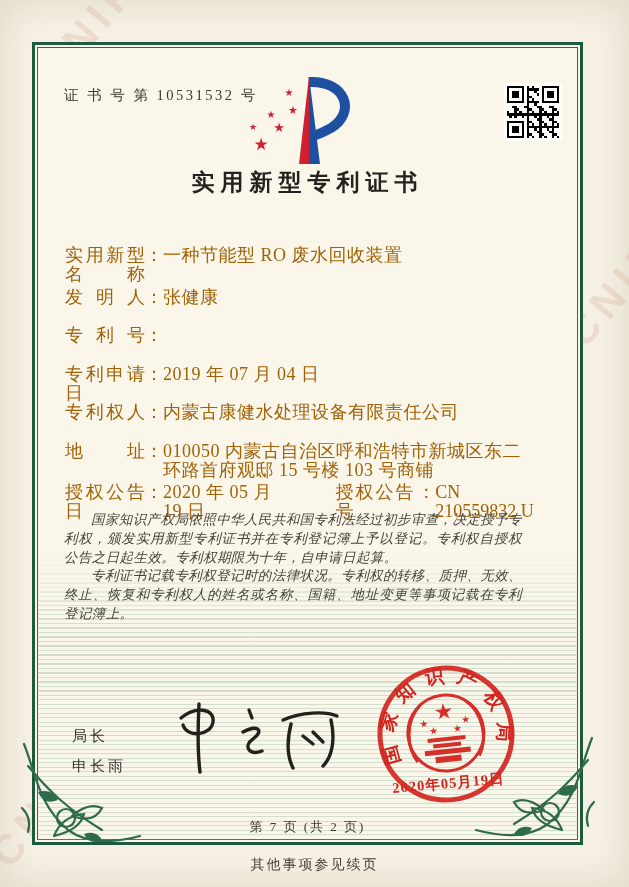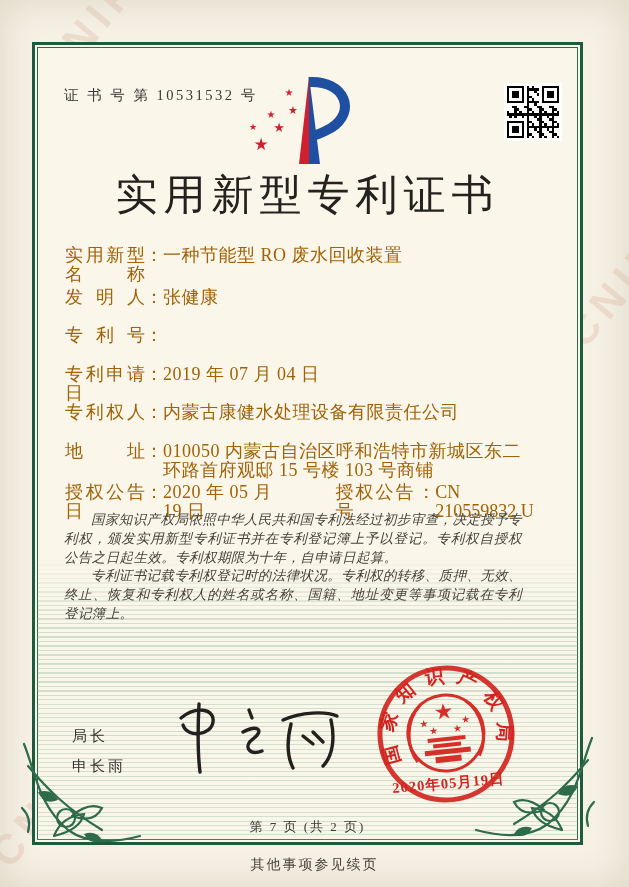--- a/index.html
+++ b/index.html
@@ -44,21 +44,21 @@
     white-space:nowrap;pointer-events:none;
   }
   .cert-no{
     position:absolute;left:64px;top:86px;
     font-size:14.5px;color:#3b3933;letter-spacing:2.5px;
   }
   .logo{position:absolute;left:243px;top:74px;width:130px;height:96px;}
   .qr{position:absolute;left:504px;top:83px;width:58px;height:58px;background:#fff;padding:3px;box-sizing:border-box;}
   .title{
     position:absolute;left:32px;top:167px;width:551px;
-    text-align:center;font-size:42px;font-weight:normal;
+    text-align:center;font-size:23px;font-weight:bold;
     letter-spacing:6px;color:#24221e;
   }
   .field-row{
     position:absolute;left:65px;width:475px;
     font-size:18px;color:#a16207;line-height:19px;
     display:flex;align-items:flex-start;
   }
   .f-label{
     flex:0 0 80px;width:80px;display:inline-block;
     text-align:justify;text-align-last:justify;

